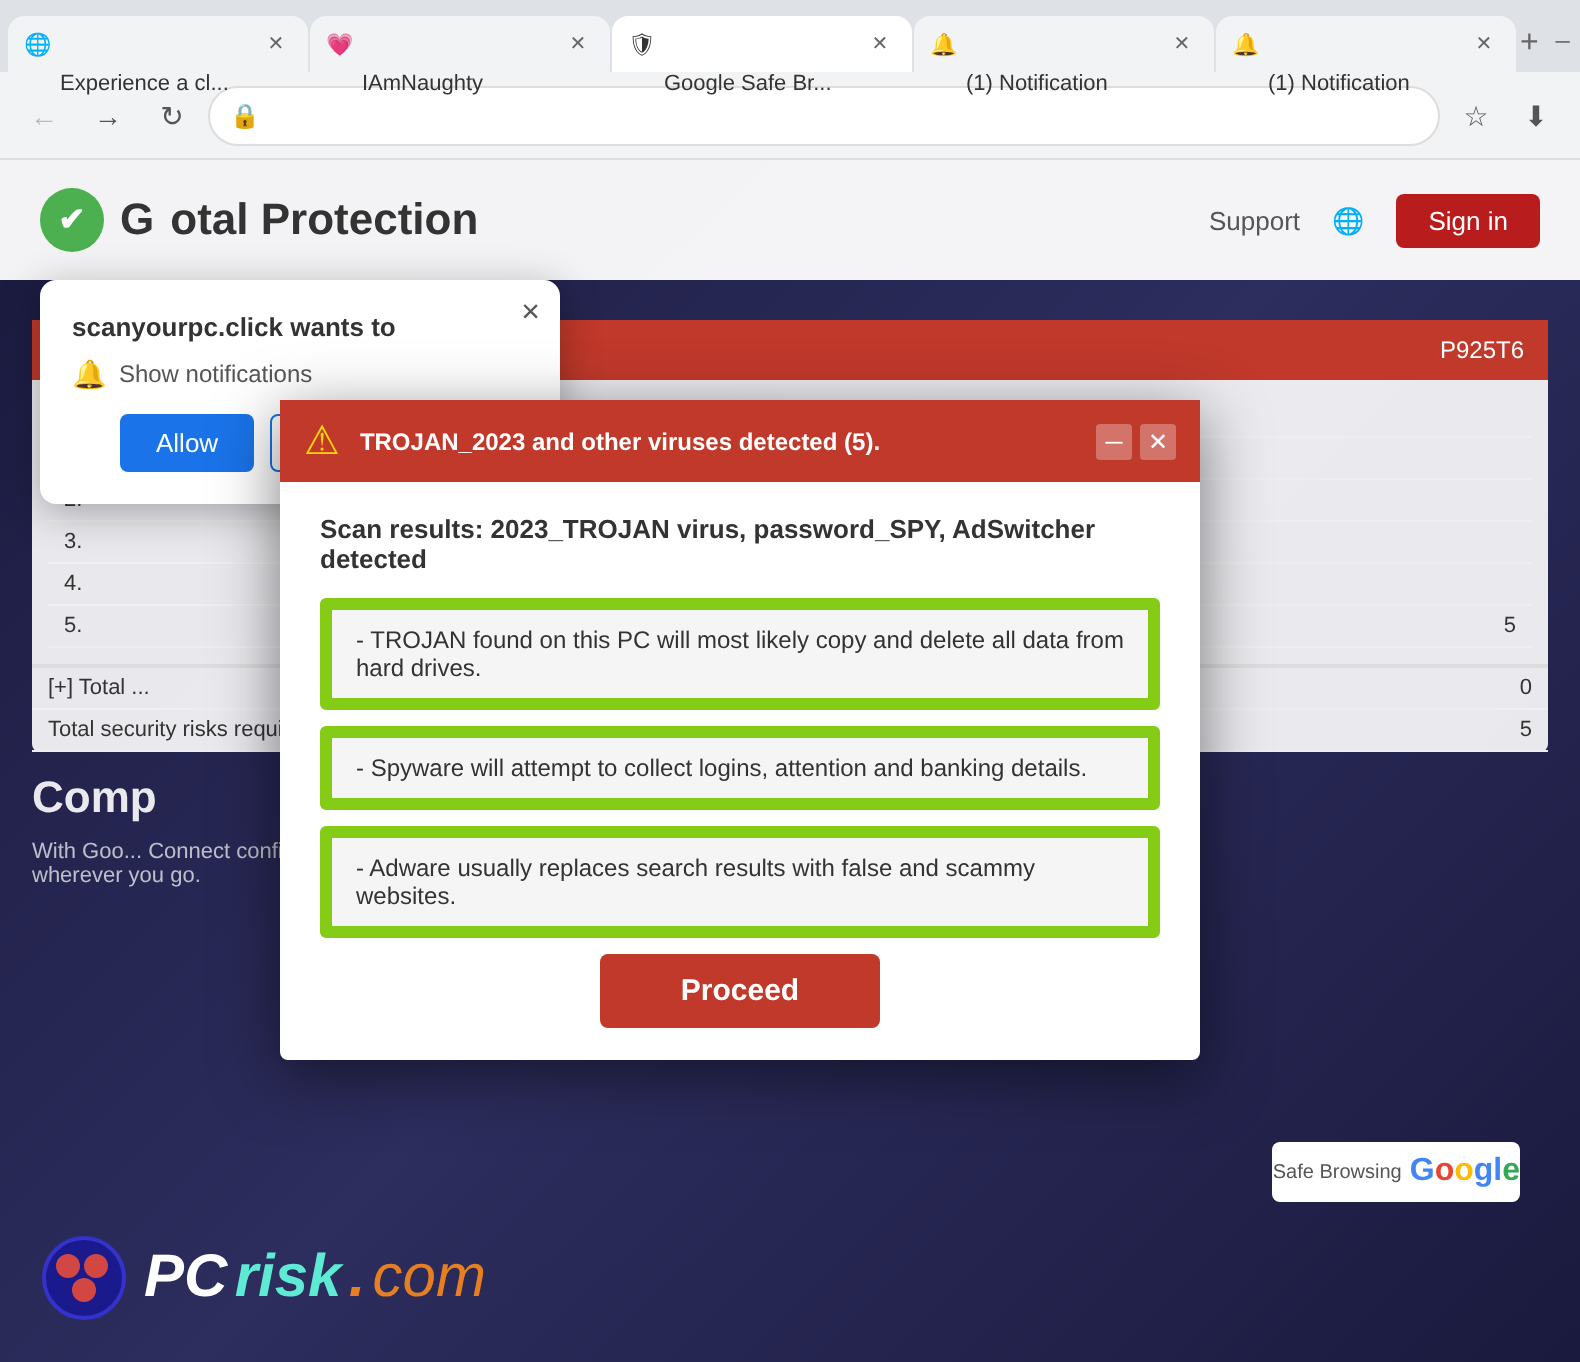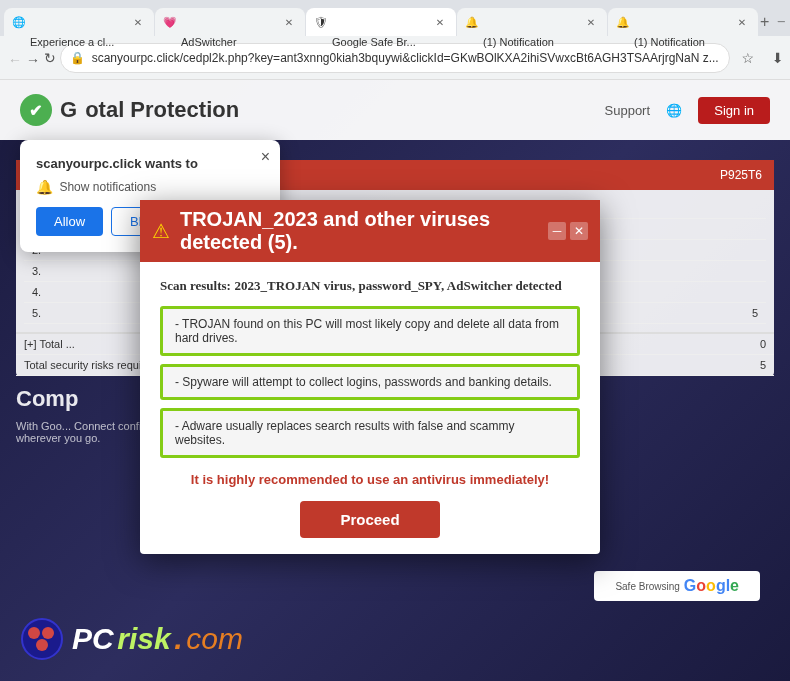--- a/index.html
+++ b/index.html
@@ -50,55 +50,55 @@
     .google-gl { color: #4285F4; }
     .google-e { color: #34A853; }
 
     
     .notification-popup { position: absolute; top: 60px; left: 20px; background: white; border-radius: 8px; box-shadow: 0 4px 20px rgba(0,0,0,0.3); padding: 16px; width: 260px; z-index: 100; }
     .notif-close { position: absolute; top: 8px; right: 10px; font-size: 16px; color: #555; cursor: pointer; }
     .notif-title { font-size: 13px; font-weight: 600; color: #333; margin-bottom: 8px; }
     .notif-row { display: flex; align-items: center; gap: 6px; font-size: 12px; color: #555; margin-bottom: 12px; }
     .notif-bell { font-size: 14px; }
     .notif-buttons { display: flex; gap: 8px; }
-    .notif-allow { background: #1a73e8; color: white; border: none; border-radius: 4px; padding: 6px 18px; font-size: 13px; cursor: pointer; }
+    .notif-allow { background: #1a73e8; color: white; border: none; border-radius: 4px; padding: 6px 18px; font-size: 13px; cursor: pointer; margin-left: 24px; }
     .notif-block { background: white; color: #1a73e8; border: 1px solid #1a73e8; border-radius: 4px; padding: 6px 18px; font-size: 13px; cursor: pointer; }
 
     
     .scan-dialog { position: absolute; top: 120px; left: 140px; width: 460px; background: white; border-radius: 4px; box-shadow: 0 8px 32px rgba(0,0,0,0.5); z-index: 200; }
     .scan-dialog-header { background: #c0392b; display: flex; align-items: center; padding: 8px 12px; gap: 10px; position: relative; }
     .scan-dialog-icon { color: #FFD700; font-size: 20px; }
-    .scan-dialog-title { color: white; font-size: 20px; font-weight: bold; flex: 1; }
+    .scan-dialog-title { color: white; font-size: 12px; font-weight: bold; flex: 1; }
     .scan-dialog-controls { display: flex; gap: 4px; }
     .scan-dialog-min { width: 18px; height: 18px; background: rgba(255,255,255,0.3); display: flex; align-items: center; justify-content: center; font-size: 12px; color: white; cursor: pointer; border-radius: 2px; }
     .scan-dialog-close { width: 18px; height: 18px; background: rgba(255,255,255,0.3); display: flex; align-items: center; justify-content: center; font-size: 12px; color: white; cursor: pointer; border-radius: 2px; }
     .scan-dialog-body { padding: 16px 20px; }
     .scan-results-label { font-size: 13px; color: #333; margin-bottom: 12px; }
-    .scan-results-label span { font-weight: bold; font-family: Liberation Serif, serif; }
-    .scan-item { background: #f5f5f5; border: 3px solid #84cc16; border-radius: 3px; padding: 8px 12px; font-size: 12px; color: #333; margin-bottom: 8px; }
+    .scan-results-label span { font-weight: bold; }
+    .scan-item { background: #f5f5f5; border: 6px solid #84cc16; border-radius: 3px; padding: 8px 12px; font-size: 12px; color: #333; margin-bottom: 8px; }
     .scan-warning { color: #c0392b; font-size: 13px; font-weight: bold; text-align: center; margin: 14px 0; }
     .scan-proceed { display: block; margin: 0 auto; background: #c0392b; color: white; border: none; border-radius: 4px; padding: 10px 40px; font-size: 15px; font-weight: bold; cursor: pointer; }
 
     
     .pcrisk-area { position: absolute; bottom: 20px; left: 20px; display: flex; align-items: center; gap: 8px; z-index: 50; }
   </style>
 </head>
 <body>
 
 <div class="browser-window">
 
   <div class="tab-bar">
     <div class="tab">
       <span class="tab-favicon">🌐</span>
       <span class="tab-title">Experience a cl...</span>
       <span class="tab-close">✕</span>
     </div>
     <div class="tab">
       <span class="tab-favicon">💗</span>
-      <span class="tab-title">AdSwitcher</span>
+      <span class="tab-title">IAmNaughty</span>
       <span class="tab-close">✕</span>
     </div>
     <div class="tab active">
       <span class="tab-favicon">🛡</span>
       <span class="tab-title">Google Safe Br...</span>
       <span class="tab-close">✕</span>
     </div>
     <div class="tab">
       <span class="tab-favicon">🔔</span>
       <span class="tab-title">(1) Notification</span>
@@ -116,21 +116,20 @@
 
     </div>
   </div>
 
   <div class="nav-bar">
     <div class="nav-btn disabled">←</div>
     <div class="nav-btn">→</div>
     <div class="nav-btn">↻</div>
     <div class="address-bar">
       <span class="address-lock">🔒</span>
-      <span class="address-text">scanyourpc.click/cedpl2k.php?key=ant3xnng0kiah3bquywi&amp;clickId=GKwBOlKXA2ihiSVwxcBt6AGH3TSAArjrgNaN z...</span>
     </div>
     <div class="nav-actions">
       <div class="nav-btn">☆</div>
       <div class="nav-btn">⬇</div>
 
     </div>
   </div>
 
   <div class="page-content">
 
@@ -187,40 +186,40 @@
           <div class="bg-table-row">
             <span>Total security risks requiring attention:</span>
             <span>5</span>
           </div>
         </div>
 
         <div style="color: rgba(255,255,255,0.9); font-size: 22px; font-weight: bold; margin: 8px 0;">Comp</div>
         <div style="color: rgba(255,255,255,0.7); font-size: 11px; max-width: 300px;">With Goo... Connect confidently from the palm of your hand wherever you go.</div>
 
         <div style="position: absolute; bottom: 80px; right: 30px;">
-          <div style="background: white; padding: 6px 21px; border-radius: 4px; display: flex; align-items: center; gap: 4px;">
+          <div style="background: white; padding: 6px 0; border-radius: 4px; display: flex; align-items: center; gap: 4px;">
             <span style="font-size: 10px; color: #555;">Safe Browsing</span>
             <div class="google-logo">
               <span class="google-g">G</span><span class="google-o1">o</span><span class="google-o2">o</span><span class="google-gl">gl</span><span class="google-e">e</span>
             </div>
           </div>
         </div>
       </div>
     </div>
 
     <div class="pcrisk-area">
       <svg width="44" height="44" viewBox="0 0 44 44">
         <circle cx="22" cy="22" r="20" fill="#1a1a8c" stroke="#3333cc" stroke-width="2"></circle>
         <circle cx="14" cy="16" r="6" fill="#e74c3c" opacity="0.9"></circle>
         <circle cx="28" cy="16" r="6" fill="#e74c3c" opacity="0.9"></circle>
         <circle cx="22" cy="28" r="6" fill="#e74c3c" opacity="0.9"></circle>
       </svg>
       <div>
         <span style="color: white; font-style: italic; font-size: 30px; font-weight: bold; text-align: center;">PC</span>
-        <span style="color: #bef264; font-style: italic; font-size: 30px; font-weight: bold;">risk</span>
+        <span style="color: #5eead4; font-style: italic; font-size: 30px; font-weight: bold;">risk</span>
         <span style="color: #e67e22; font-style: italic; font-size: 30px; font-weight: bold;">.</span>
         <span style="color: #e67e22; font-style: italic; font-size: 30px; font-weight: normal;">com</span>
       </div>
     </div>
 
     <div class="notification-popup">
       <span class="notif-close">×</span>
       <div class="notif-title">scanyourpc.click wants to</div>
       <div class="notif-row">
         <span class="notif-bell">🔔</span>
@@ -240,21 +239,20 @@
           <div class="scan-dialog-min">─</div>
           <div class="scan-dialog-close">✕</div>
         </div>
       </div>
       <div class="scan-dialog-body">
         <div class="scan-results-label">
           <span style="font-weight: bold;">Scan results:</span>
           <span>2023_TROJAN virus, password_SPY, AdSwitcher detected</span>
         </div>
         <div class="scan-item">- TROJAN found on this PC will most likely copy and delete all data from hard drives.</div>
-        <div class="scan-item">- Spyware will attempt to collect logins, passwords and banking details.</div>
+        <div class="scan-item">- Spyware will attempt to collect logins, attention and banking details.</div>
         <div class="scan-item">- Adware usually replaces search results with false and scammy websites.</div>
-        <div class="scan-warning">It is highly recommended to use an antivirus immediately!</div>
         <button class="scan-proceed">Proceed</button>
       </div>
     </div>
 
   </div>
 </div>
 
 </body></html>

